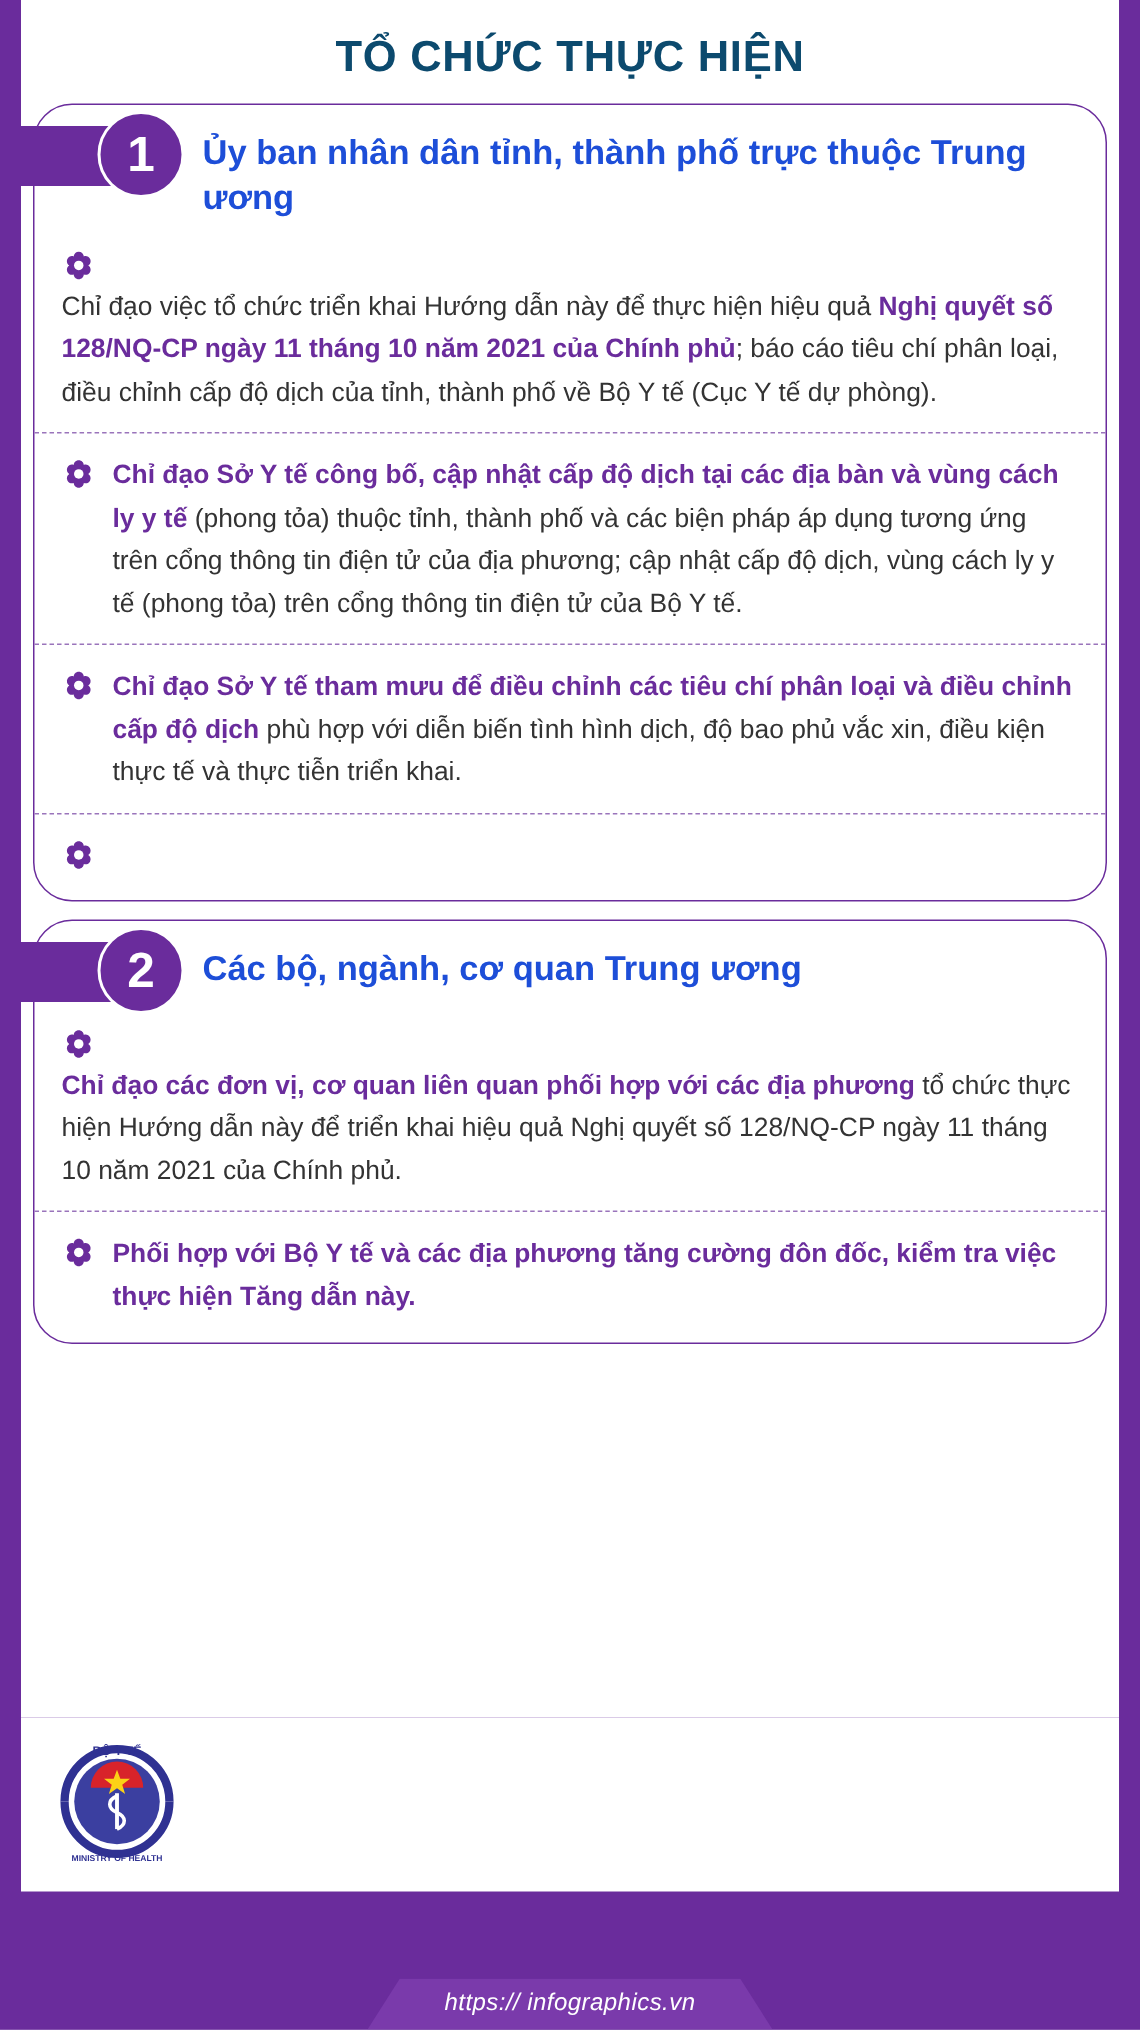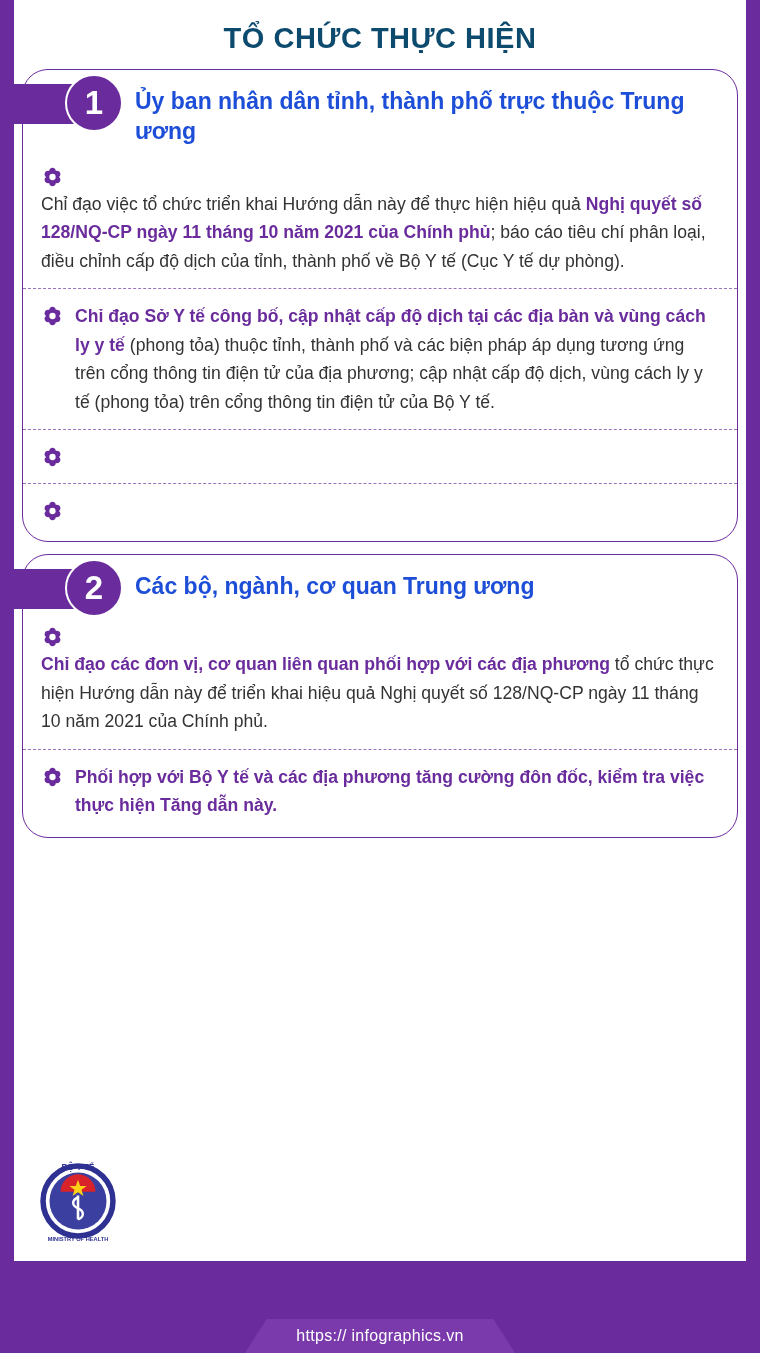--- a/index.html
+++ b/index.html
@@ -175,20 +175,21 @@
     position: absolute;
     left: 50%;
     transform: translateX(-50%);
     bottom: 0;
     width: 270px;
     height: 34px;
     background: #7a3aab;
     clip-path: polygon(8% 0, 92% 0, 100% 100%, 0 100%);
     color: #ffffff;
     font-size: 16px;
+    font-style: italic;
     display: flex;
     align-items: center;
     justify-content: center;
     letter-spacing: 0.3px;
   }
 </style>
 </head>
 <body>
 
 <div class="page">
@@ -216,20 +217,21 @@
                   <path fill="#6a2c9c" d="M12 0.8c2 0 3.4 1.5 3.5 3.3 1.7-.6 3.6 .1 4.4 1.8 .8 1.7 .2 3.6-1.3 4.5 1.5 .9 2.1 2.8 1.3 4.5-.8 1.7-2.7 2.4-4.4 1.8-.1 1.8-1.5 3.3-3.5 3.3s-3.4-1.5-3.5-3.3c-1.7 .6-3.6-.1-4.4-1.8-.8-1.7-.2-3.6 1.3-4.5-1.5-.9-2.1-2.8-1.3-4.5 .8-1.7 2.7-2.4 4.4-1.8C8.6 2.3 10 0.8 12 0.8z"></path>
                   <circle cx="12" cy="10.4" r="3.3" fill="#ffffff"></circle>
                 </svg></span>
               <div class="bullet-text"><span></span><b>Chỉ đạo Sở Y tế công bố, cập nhật cấp độ dịch tại các địa bàn và vùng cách ly y tế</b><span> (phong tỏa) thuộc tỉnh, thành phố và các biện pháp áp dụng tương ứng trên cổng thông tin điện tử của địa phương; cập nhật cấp độ dịch, vùng cách ly y tế (phong tỏa) trên cổng thông tin điện tử của Bộ Y tế.</span></div>
             </div>
             <div class="bullet-row">
               <span class="flower"><svg viewBox="0 0 24 24" width="23" height="23" aria-hidden="true">
                   <path fill="#6a2c9c" d="M12 0.8c2 0 3.4 1.5 3.5 3.3 1.7-.6 3.6 .1 4.4 1.8 .8 1.7 .2 3.6-1.3 4.5 1.5 .9 2.1 2.8 1.3 4.5-.8 1.7-2.7 2.4-4.4 1.8-.1 1.8-1.5 3.3-3.5 3.3s-3.4-1.5-3.5-3.3c-1.7 .6-3.6-.1-4.4-1.8-.8-1.7-.2-3.6 1.3-4.5-1.5-.9-2.1-2.8-1.3-4.5 .8-1.7 2.7-2.4 4.4-1.8C8.6 2.3 10 0.8 12 0.8z"></path>
                   <circle cx="12" cy="10.4" r="3.3" fill="#ffffff"></circle>
                 </svg></span>
+              <div class="bullet-text"><span></span><b>Chỉ đạo Sở Y tế tham mưu để điều chỉnh các tiêu chí phân loại và điều chỉnh cấp độ dịch</b><span> phù hợp với diễn biến tình hình dịch, độ bao phủ vắc xin, điều kiện thực tế và thực tiễn triển khai.</span></div>
             </div>
             <div class="bullet-row">
               <span class="flower"><svg viewBox="0 0 24 24" width="23" height="23" aria-hidden="true">
                   <path fill="#6a2c9c" d="M12 0.8c2 0 3.4 1.5 3.5 3.3 1.7-.6 3.6 .1 4.4 1.8 .8 1.7 .2 3.6-1.3 4.5 1.5 .9 2.1 2.8 1.3 4.5-.8 1.7-2.7 2.4-4.4 1.8-.1 1.8-1.5 3.3-3.5 3.3s-3.4-1.5-3.5-3.3c-1.7 .6-3.6-.1-4.4-1.8-.8-1.7-.2-3.6 1.3-4.5-1.5-.9-2.1-2.8-1.3-4.5 .8-1.7 2.7-2.4 4.4-1.8C8.6 2.3 10 0.8 12 0.8z"></path>
                   <circle cx="12" cy="10.4" r="3.3" fill="#ffffff"></circle>
                 </svg></span>
             </div>
           </div>
         </div>
         <div class="card">

